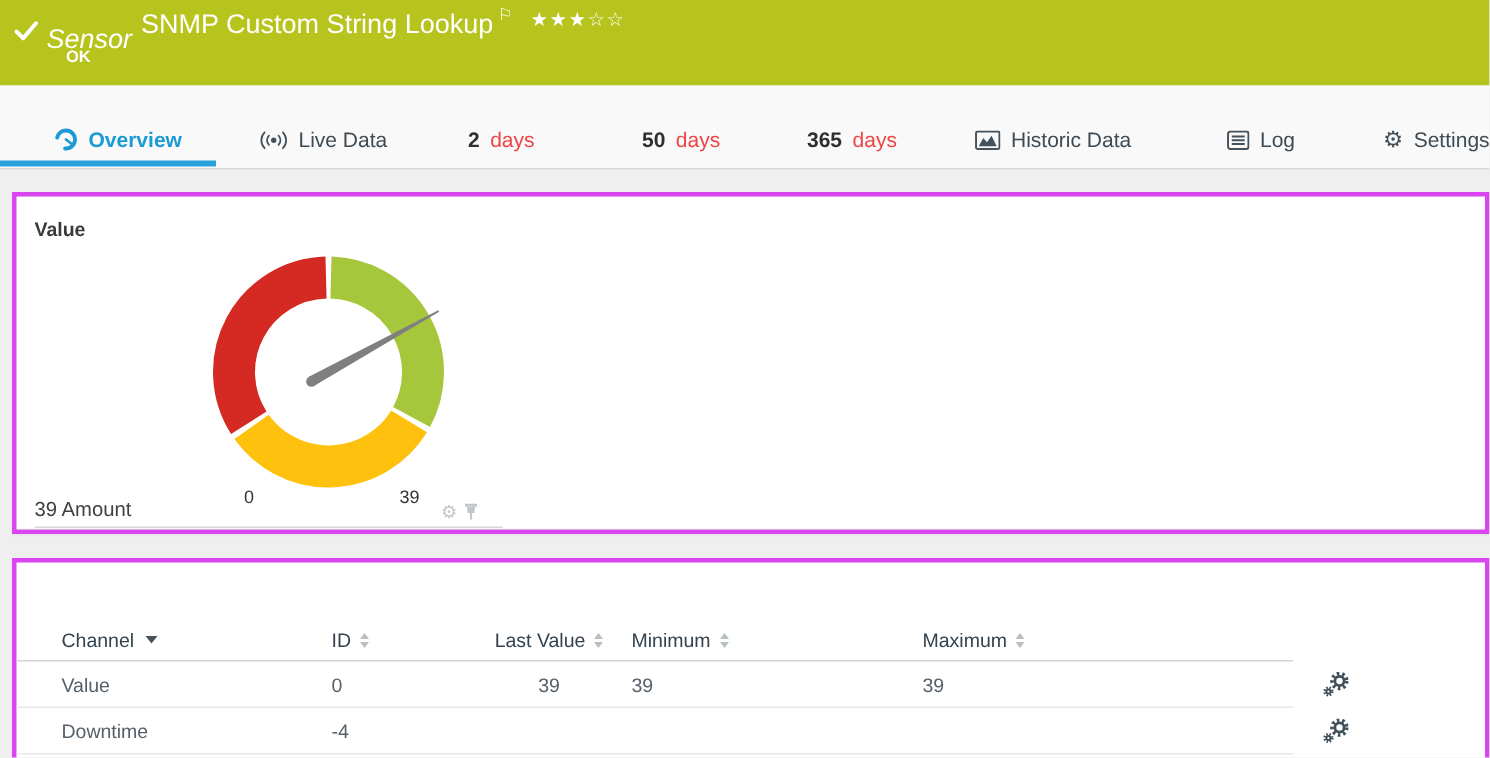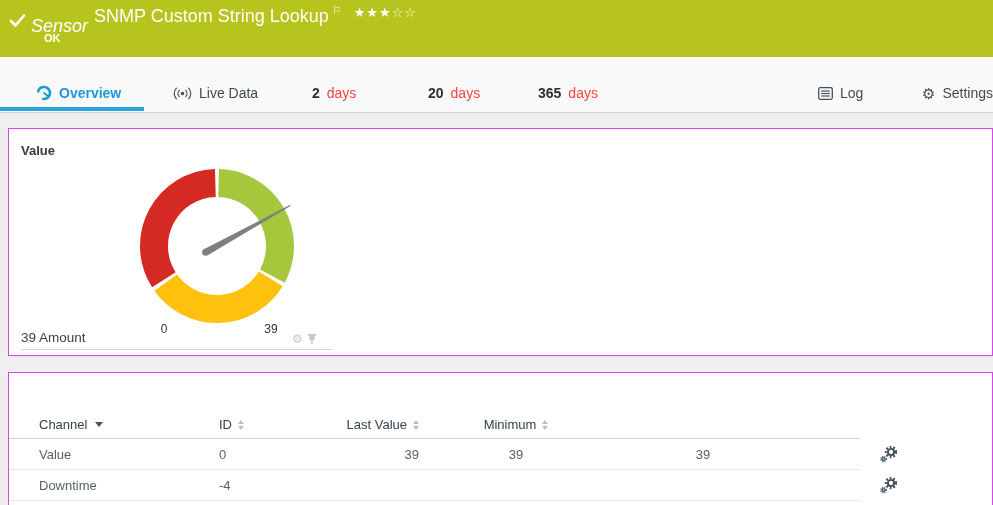--- a/index.html
+++ b/index.html
@@ -39,21 +39,21 @@
   .tab.active { color:#1b9ad6; font-weight:bold;justify-content:space-between; }
   .tab-underline {
     position:absolute; left:0; top:50px; width:144px; height:4px; background:#29a3dc;
   }
   .tab svg { display:block; }
   .gear-glyph { font-size:15px; line-height:15px; color:#45525c; }
 
   
   .panel {
     position:relative; margin-left:8px; width:985px; background:#fff;
-    border:1px solid #d946ef; box-shadow:0 1px 2px rgba(0,0,0,.05);
+    border:3px solid #d946ef; box-shadow:0 1px 2px rgba(0,0,0,.05);
   }
   .panel-gauge { margin-top:15px; height:228px; }
   .panel-table { margin-top:16px; height:140px; }
 
   
   .widget-title { position:absolute; left:12px; top:14px; font-size:13px; font-weight:bold; color:#3a3a3a; }
   .gauge-svg { position:absolute; left:128px; top:37px; }
   .scale-label { position:absolute; top:193px; transform:translateX(-50%); font-size:12px; color:#333; }
   .scale-min { left:155px; } .scale-max { left:262px; }
   .gauge-caption { position:absolute; left:12px; top:201px; font-size:13.5px; font-weight:normal; color:#404040; }
@@ -64,22 +64,22 @@
   
   .chan-table { position:absolute; left:0; top:38px; width:851px; font-size:13px; }
   .t-row {
     display:grid;
     grid-template-columns:30px 180px 90px 110px 194px 180px 1fr;
     align-items:center;
   }
   .t-head { height:28px; color:#33424e; border-bottom:1px solid #d4d4d4; }
   .t-body { height:31px; color:#55606a; border-bottom:1px solid #e8e8e8; }
   .c-left   { text-align:left; }
-  .c-center { text-align:right; }
-  .c-right  { text-align:center; }
+  .c-center { text-align:center; }
+  .c-right  { text-align:left; }
   .hdr { display:inline-flex; align-items:center; cursor:pointer; }
   .sort-desc {
     display:inline-block; margin-left:8px;
     width:0; height:0; border-left:4px solid transparent; border-right:4px solid transparent;
     border-top:5px solid #47525b;
   }
   .sort-both { display:inline-flex; flex-direction:column; gap:2px; margin-left:6px; }
   .sort-both .up {
     width:0; height:0; border-left:3.5px solid transparent; border-right:3.5px solid transparent;
     border-bottom:4px solid #b8c0c6;
@@ -128,29 +128,36 @@
     </svg>
     <span>Live Data</span>
   </div>
 
   <div class="tab" style="left:312px">
     <span class="num">2</span>
     <span class="days">days</span>
   </div>
 
   <div class="tab" style="left:428px">
-    <span class="num">20</span>
+    <span class="num">50</span>
     <span class="days">days</span>
   </div>
 
   <div class="tab" style="left:538px">
     <span class="num">365</span>
     <span class="days">days</span>
   </div>
 
+  <div class="tab" style="left:650px">
+    <svg width="17" height="13" viewBox="0 0 17 13">
+      <rect x="0.7" y="0.7" width="15.6" height="11.6" fill="none" stroke="#45525c" stroke-width="1.3" rx="1"></rect>
+      <polygon points="2.5,10.5 5.5,5 8,7.8 11,3.5 14.5,10.5" fill="#45525c"></polygon>
+    </svg>
+    <span>Historic Data</span>
+  </div>
 
   <div class="tab" style="left:818px">
     <svg width="15" height="13" viewBox="0 0 15 13">
       <rect x="0.7" y="0.7" width="13.6" height="11.6" fill="none" stroke="#45525c" stroke-width="1.3" rx="1.5"></rect>
       <line x1="3.2" y1="4" x2="11.8" y2="4" stroke="#45525c" stroke-width="1.2"></line>
       <line x1="3.2" y1="6.5" x2="11.8" y2="6.5" stroke="#45525c" stroke-width="1.2"></line>
       <line x1="3.2" y1="9" x2="11.8" y2="9" stroke="#45525c" stroke-width="1.2"></line>
     </svg>
     <span>Log</span>
   </div>
@@ -220,20 +227,29 @@
           <span>Last Value</span>
           <span class="sort-both">
               <span class="up"></span>
               <span class="down"></span>
             </span>
         </span>
       </div>
       <div class="c-right">
         <span class="hdr">
           <span>Minimum</span>
+          <span class="sort-both">
+              <span class="up"></span>
+              <span class="down"></span>
+            </span>
+        </span>
+      </div>
+      <div class="c-right">
+        <span class="hdr">
+          <span>Maximum</span>
           <span class="sort-both">
               <span class="up"></span>
               <span class="down"></span>
             </span>
         </span>
       </div>
       <div></div>
     </div>
 
     <div class="t-row t-body">

